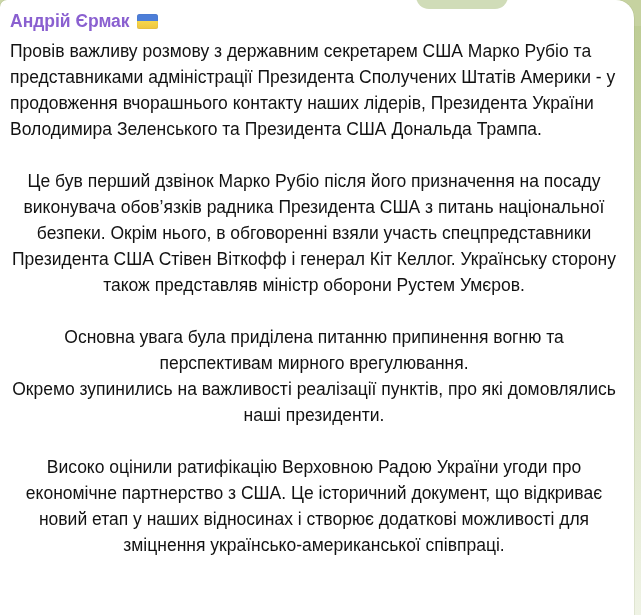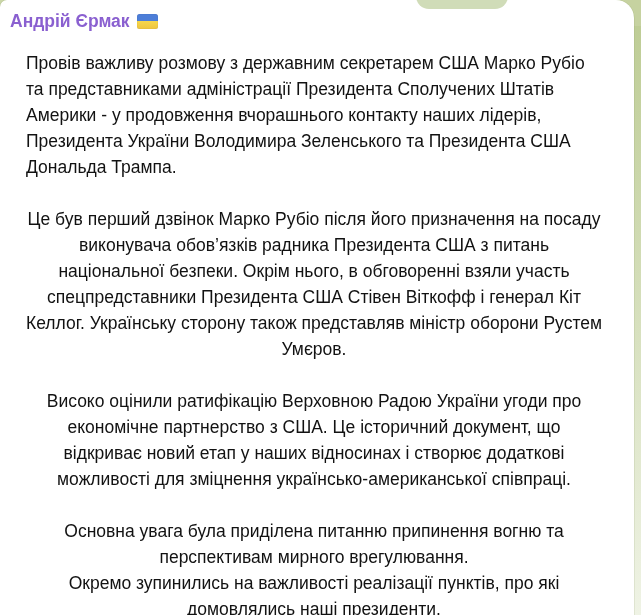--- a/index.html
+++ b/index.html
@@ -62,21 +62,21 @@
     cursor: pointer;
   }
   .flag {
     display: inline-block;
     width: 21px; height: 15px;
     border-radius: 2.5px;
     background: linear-gradient(180deg, #4d7ed8 0%, #4d7ed8 50%, #f6d64b 50%, #eec53e 100%);
     box-shadow: inset 0 0 1px rgba(0,0,0,0.25);
   }
   .message-text p {
-    margin: 16px;
+    margin: 0;
     font-size: 17.5px;
     line-height: 26px;
     color: #121212;
     white-space: pre-line;
   }
   .message-text p + p { margin-top: 26px; text-align: center; }
 </style>
 </head>
 <body>
 
@@ -86,20 +86,20 @@
   <div class="bg-corner-left"></div>
 
   <div class="bubble">
     <div class="author-row">
       <span class="author-name">Андрій Єрмак</span>
       <span class="flag"></span>
     </div>
     <div class="message-text">
       <p>Провів важливу розмову з державним секретарем США Марко Рубіо та представниками адміністрації Президента Сполучених Штатів Америки - у продовження вчорашнього контакту наших лідерів, Президента України Володимира Зеленського та Президента США Дональда Трампа.</p>
       <p>Це був перший дзвінок Марко Рубіо після його призначення на посаду виконувача обов’язків радника Президента США з питань національної безпеки. Окрім нього, в обговоренні взяли участь спецпредставники Президента США Стівен Віткофф і генерал Кіт Келлог. Українську сторону також представляв міністр оборони Рустем Умєров.</p>
-      <p>Високо оцінили ратифікацію Верховною Радою України угоди про економічне партнерство з США. Це історичний документ, що відкриває новий етап у наших відносинах і створює додаткові можливості для зміцнення українсько-американської співпраці.</p>
       <p>Основна увага була приділена питанню припинення вогню та перспективам мирного врегулювання.
 Окремо зупинились на важливості реалізації пунктів, про які домовлялись наші президенти.</p>
+      <p>Високо оцінили ратифікацію Верховною Радою України угоди про економічне партнерство з США. Це історичний документ, що відкриває новий етап у наших відносинах і створює додаткові можливості для зміцнення українсько-американської співпраці.</p>
     </div>
   </div>
 
   <div class="prev-bubble"></div>
 </div>
 
 </body></html>

